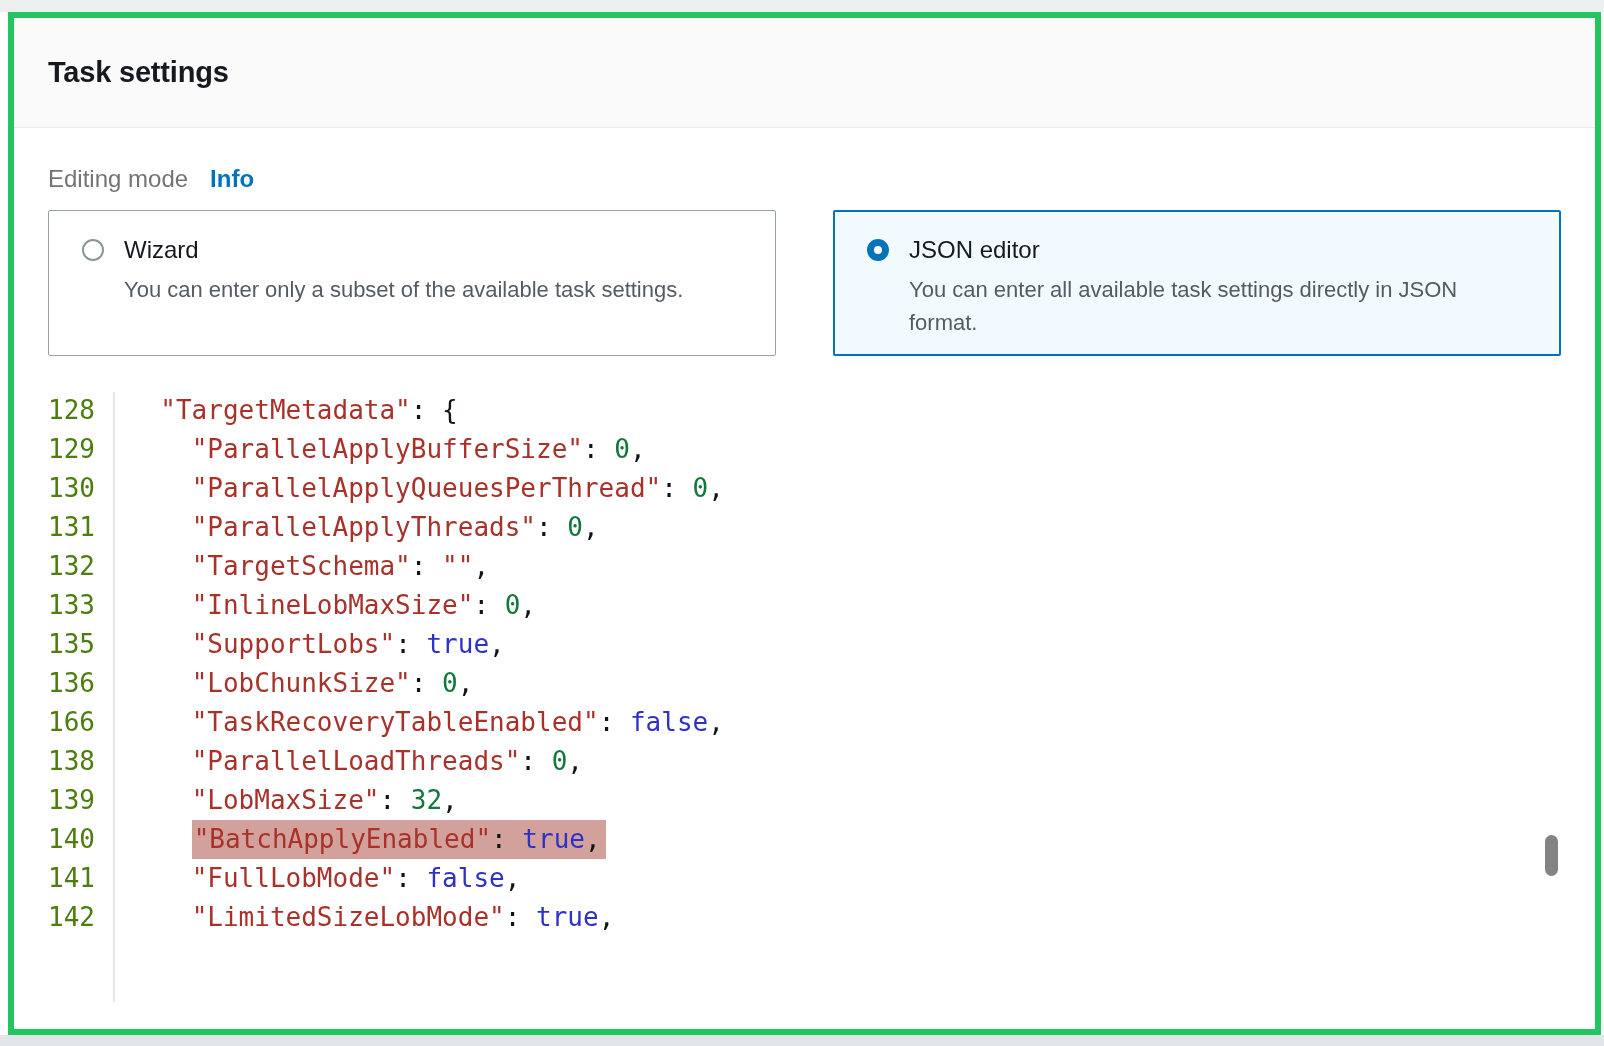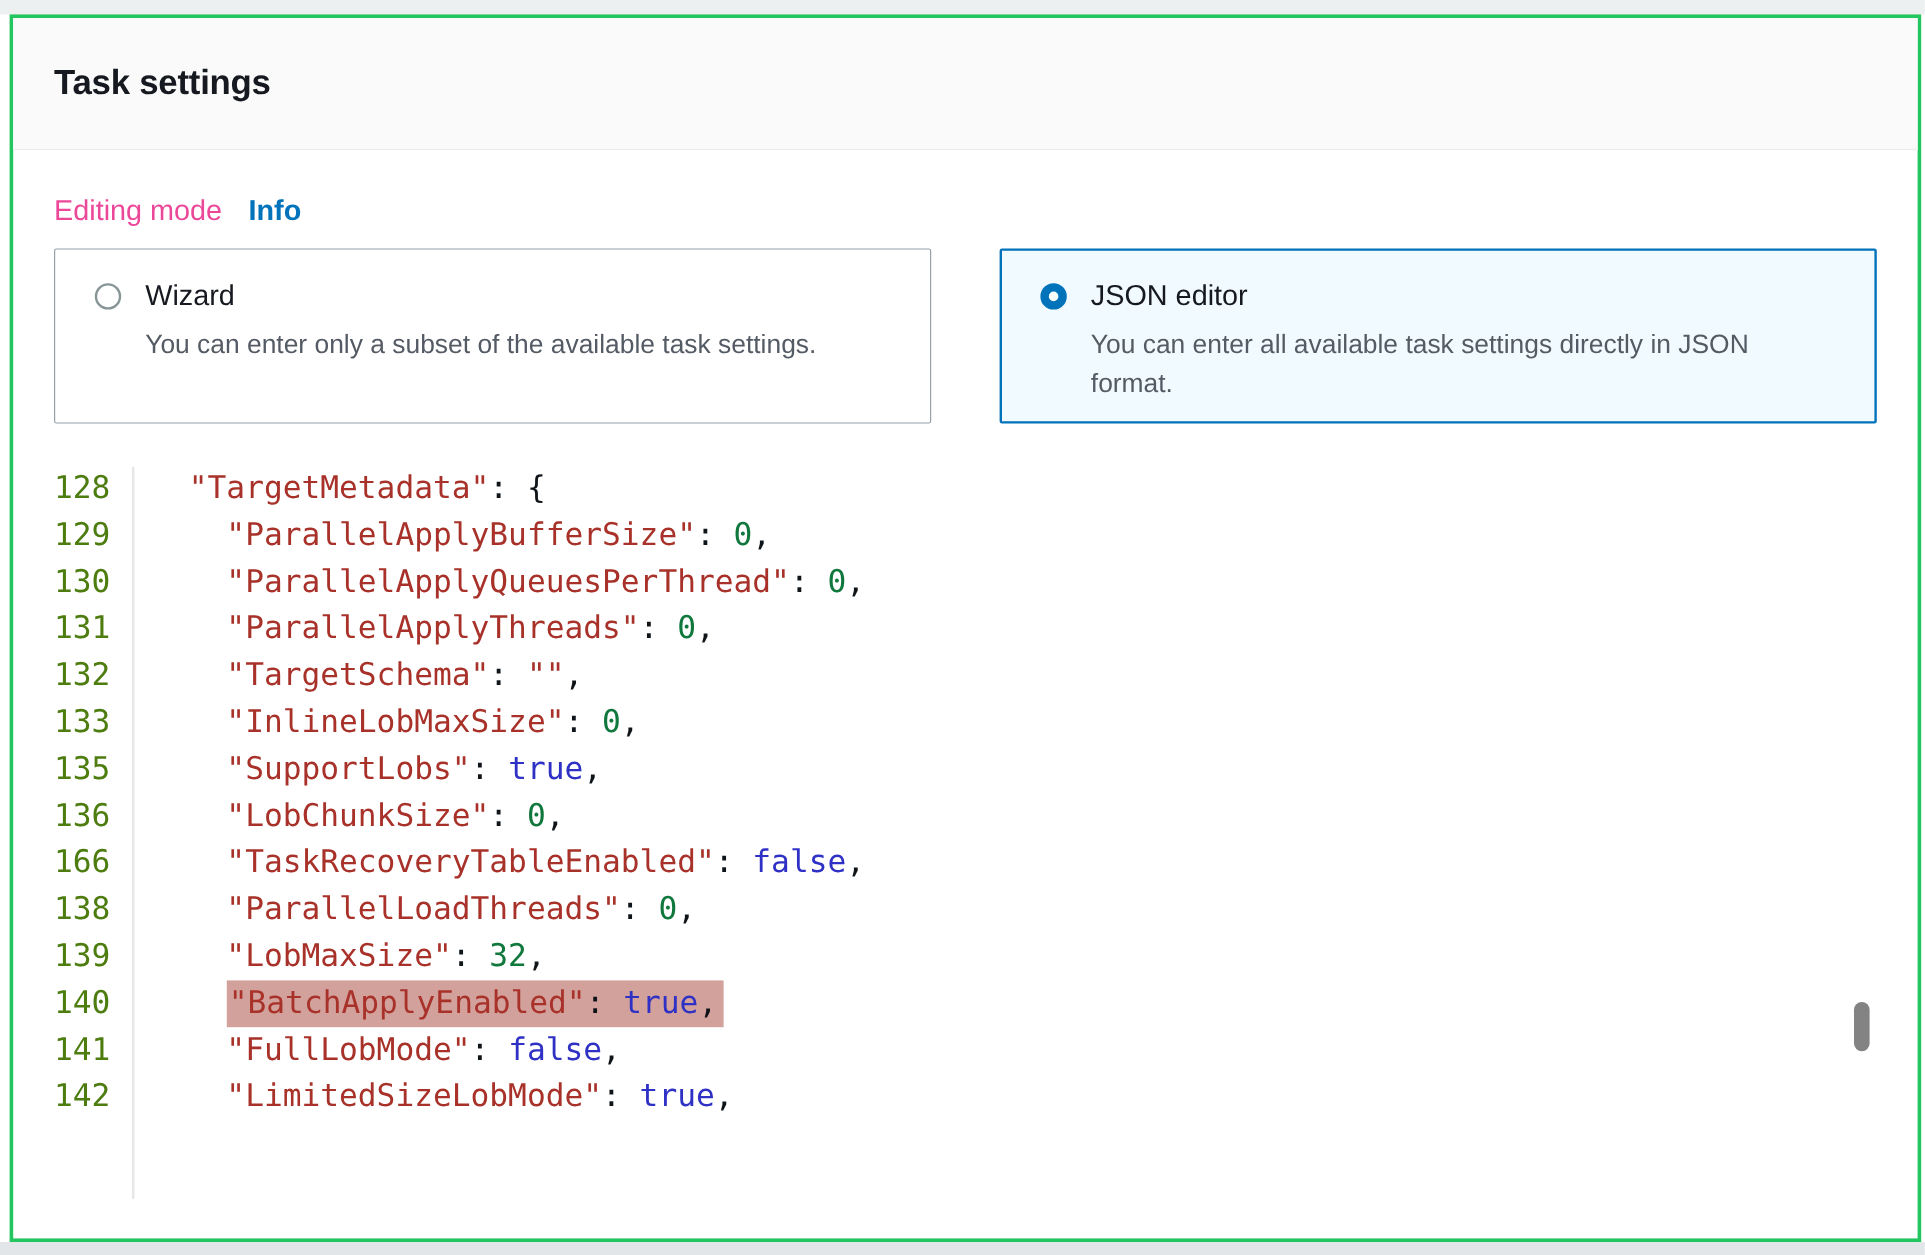--- a/index.html
+++ b/index.html
@@ -5,30 +5,30 @@
   html,body{margin:0;padding:0;}
   body{
     width:1604px;height:1046px;position:relative;overflow:hidden;
     background:#ffffff;font-family:"Liberation Sans", sans-serif;
     -webkit-font-smoothing:antialiased;
   }
   .top-strip{position:absolute;left:0;top:0;width:1604px;height:12px;background:#edf0f1;}
   .bottom-strip{position:absolute;left:0;top:1035px;width:1604px;height:11px;background:#e2e6e8;}
   .panel{
     position:absolute;left:8px;top:12px;width:1593px;height:1023px;
-    box-sizing:border-box;background:#ffffff;border:3px solid #22c55e;
+    box-sizing:border-box;background:#ffffff;border:6px solid #22c55e;
   }
   .panel-header{
     height:110px;background:#fafafa;border-bottom:1px solid #eaeded;
     display:flex;align-items:center;padding:0 34px;box-sizing:border-box;
   }
   .panel-title{font-size:29px;font-weight:bold;color:#16191f;letter-spacing:-0.2px;}
   .content{padding:0 34px;}
   .em-row{margin-top:37px;display:flex;align-items:baseline;}
-  .em-label{font-size:24px;color:#ec4899;}
+  .em-label{font-size:24px;color:#737373;}
   .info-link{font-size:24px;font-weight:bold;color:var(--accent,#0073bb);margin-left:22px;text-decoration:none;cursor:pointer;}
   .tiles{display:flex;gap:40px;margin-top:17px;}
   .tile{
     width:751px;height:146px;box-sizing:border-box;background:#ffffff;
     border:1px solid #95a0a7;border-radius:2px;padding:25px 20px 0 33px;cursor:pointer;
   }
   .tile.selected{border:2px solid var(--accent,#0073bb);background:var(--selected-bg,#f1faff);padding:24px 19px 0 32px;margin-left:17px;}
   .tile-head{display:flex;align-items:center;}
   .radio{
     width:22px;height:22px;border-radius:50%;box-sizing:border-box;flex:0 0 22px;

